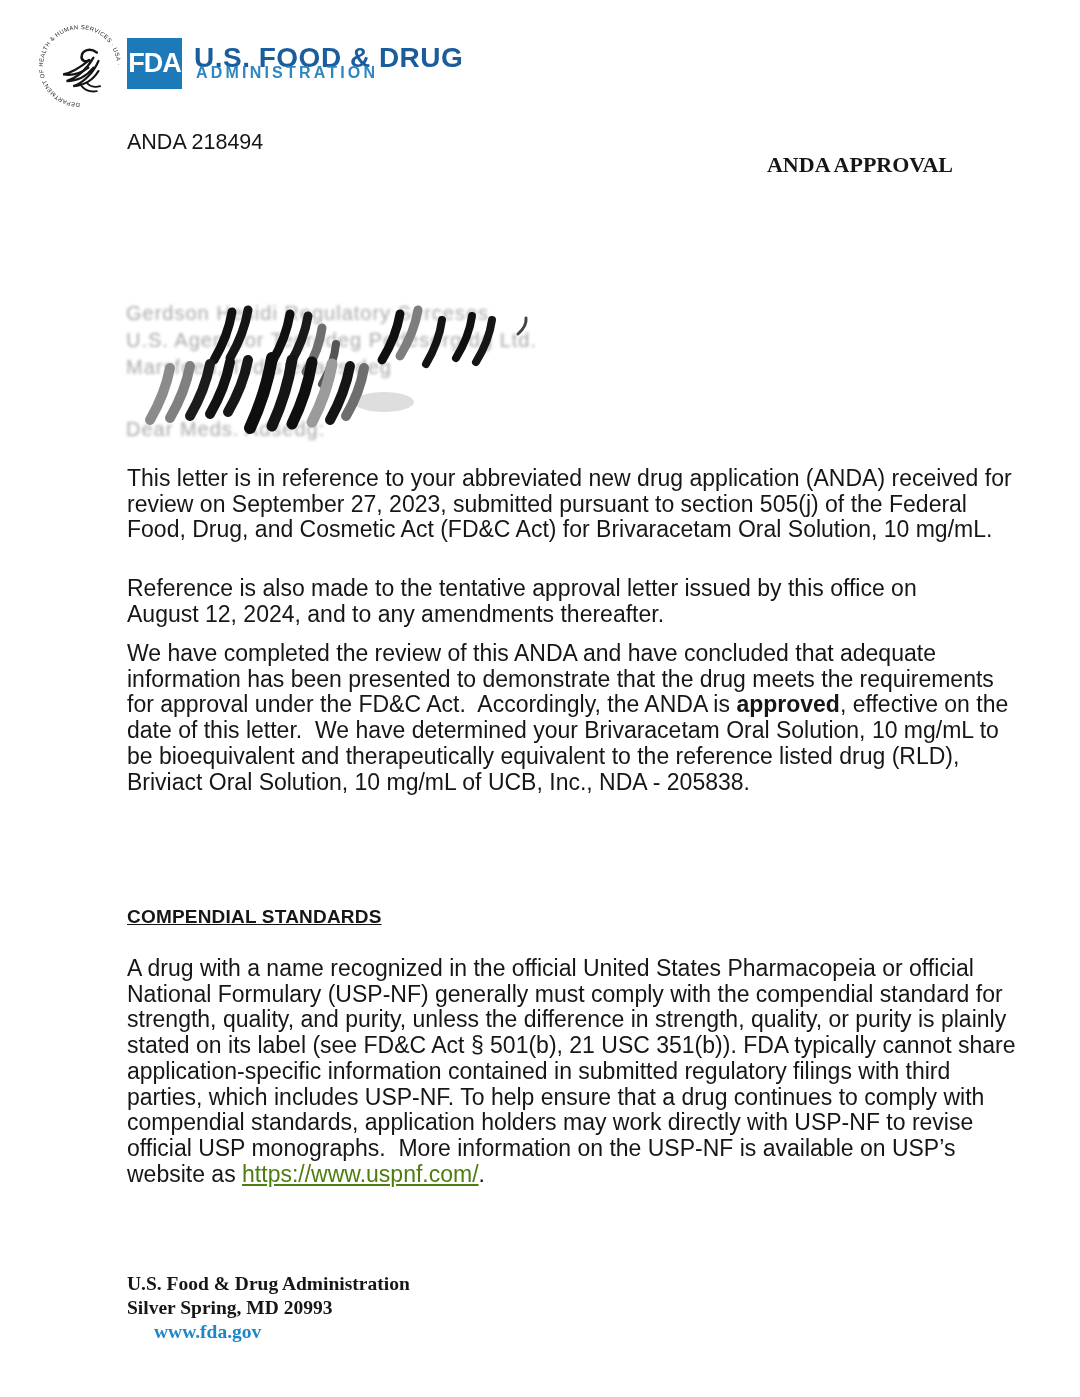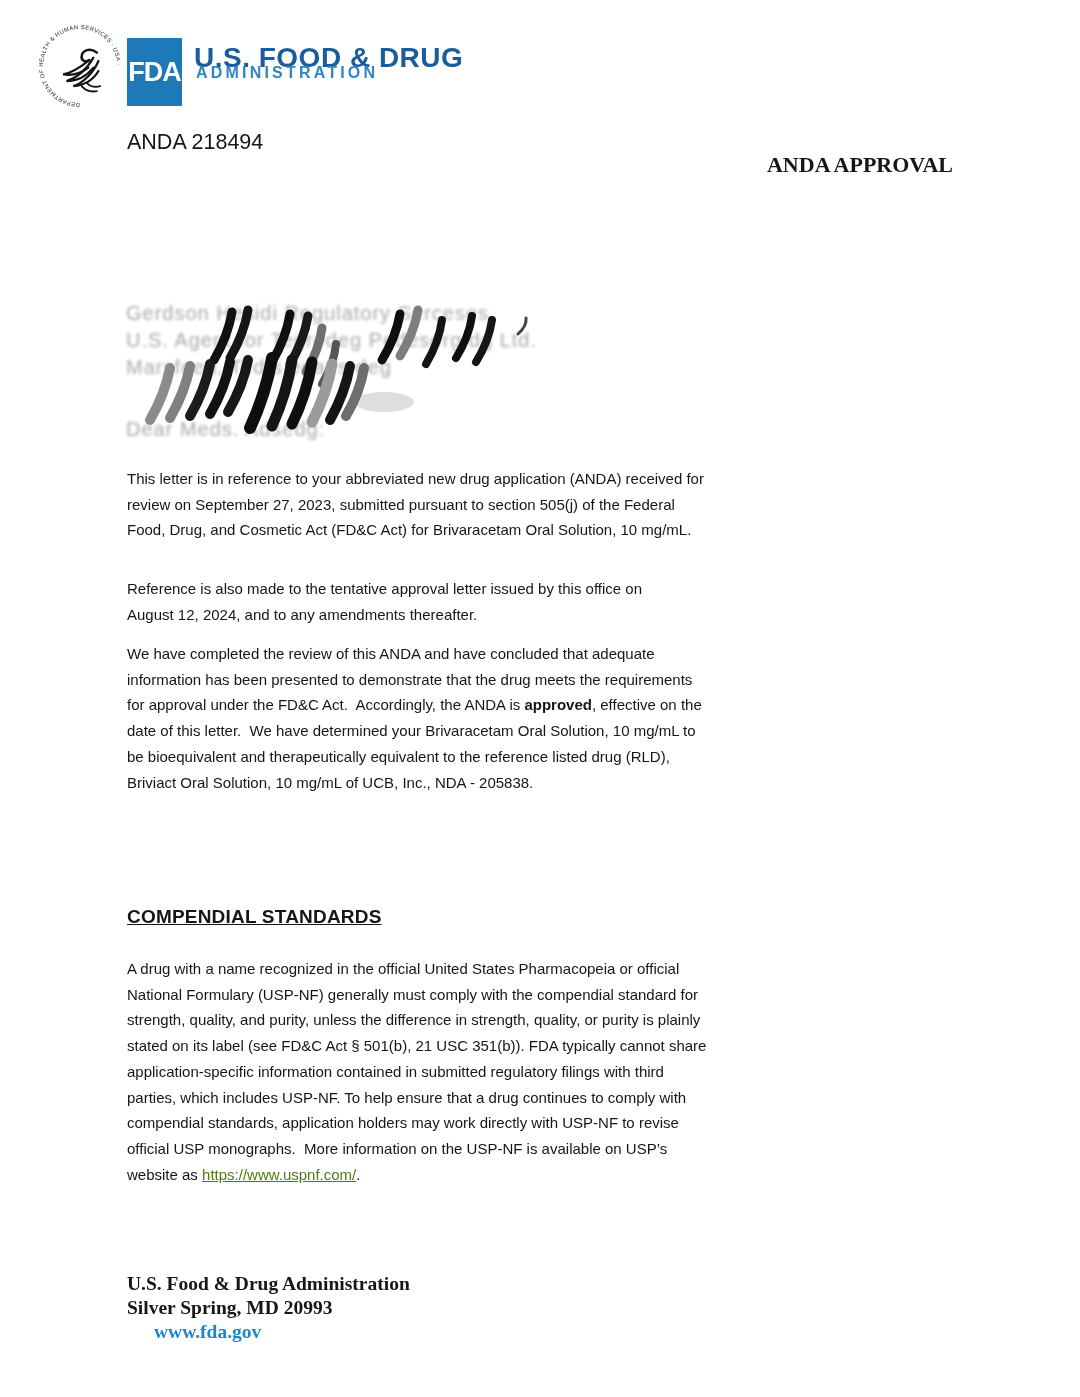--- a/index.html
+++ b/index.html
@@ -9,21 +9,21 @@
     width:1080px;height:1397px;
     margin:0 auto;
     background:#ffffff;
     font-family:"Liberation Sans", sans-serif;
     color:#161616;
     overflow:hidden;
   }
   
   .hhs-seal{position:absolute;left:38px;top:24px;width:84px;height:84px;}
   .fda-square{
-    position:absolute;left:127px;top:38px;width:55px;height:68px;
+    position:absolute;left:127px;top:38px;width:55px;height:51px;
     background:#1E79B8;display:flex;align-items:center;justify-content:center;
   }
   .fda-square span{
     color:#ffffff;font-weight:bold;font-size:27px;letter-spacing:-1px;
   }
   .wordmark1{
     position:absolute;left:194px;top:42px;
     color:#1B5C9D;font-weight:bold;font-size:28px;letter-spacing:0.5px;
     white-space:nowrap;
   }
@@ -42,21 +42,21 @@
   .redaction{position:absolute;left:126px;top:298px;width:470px;height:165px;}
   .faint-line{
     position:absolute;left:0;
     color:#a9a9a9;font-size:20px;letter-spacing:1px;
     filter:blur(1.6px);white-space:nowrap;
   }
   .scribbles{position:absolute;left:0;top:0;width:470px;height:165px;}
   
   .para{
     position:absolute;left:127px;width:920px;
-    font-size:15px;line-height:25.7px;
+    font-size:23px;line-height:25.7px;
     white-space:pre-wrap;
   }
   .bold{font-weight:bold;}
   .section-heading{
     position:absolute;left:127px;top:906px;
     font-size:19px;font-weight:bold;text-decoration:underline;
     letter-spacing:0.2px;
   }
   .body-link{
     color:#4d7c0f;text-decoration:underline;cursor:pointer;

